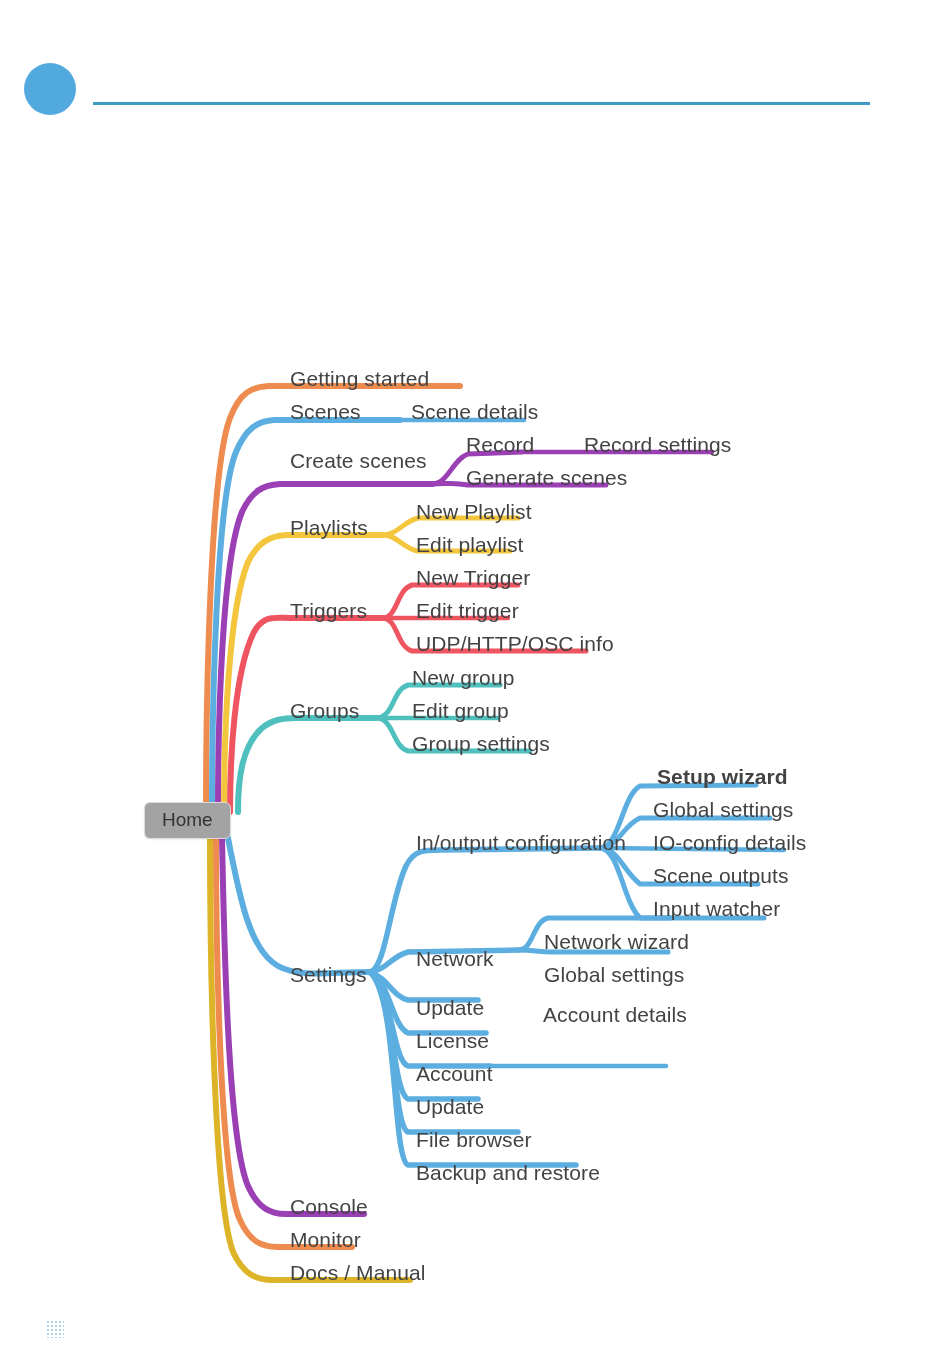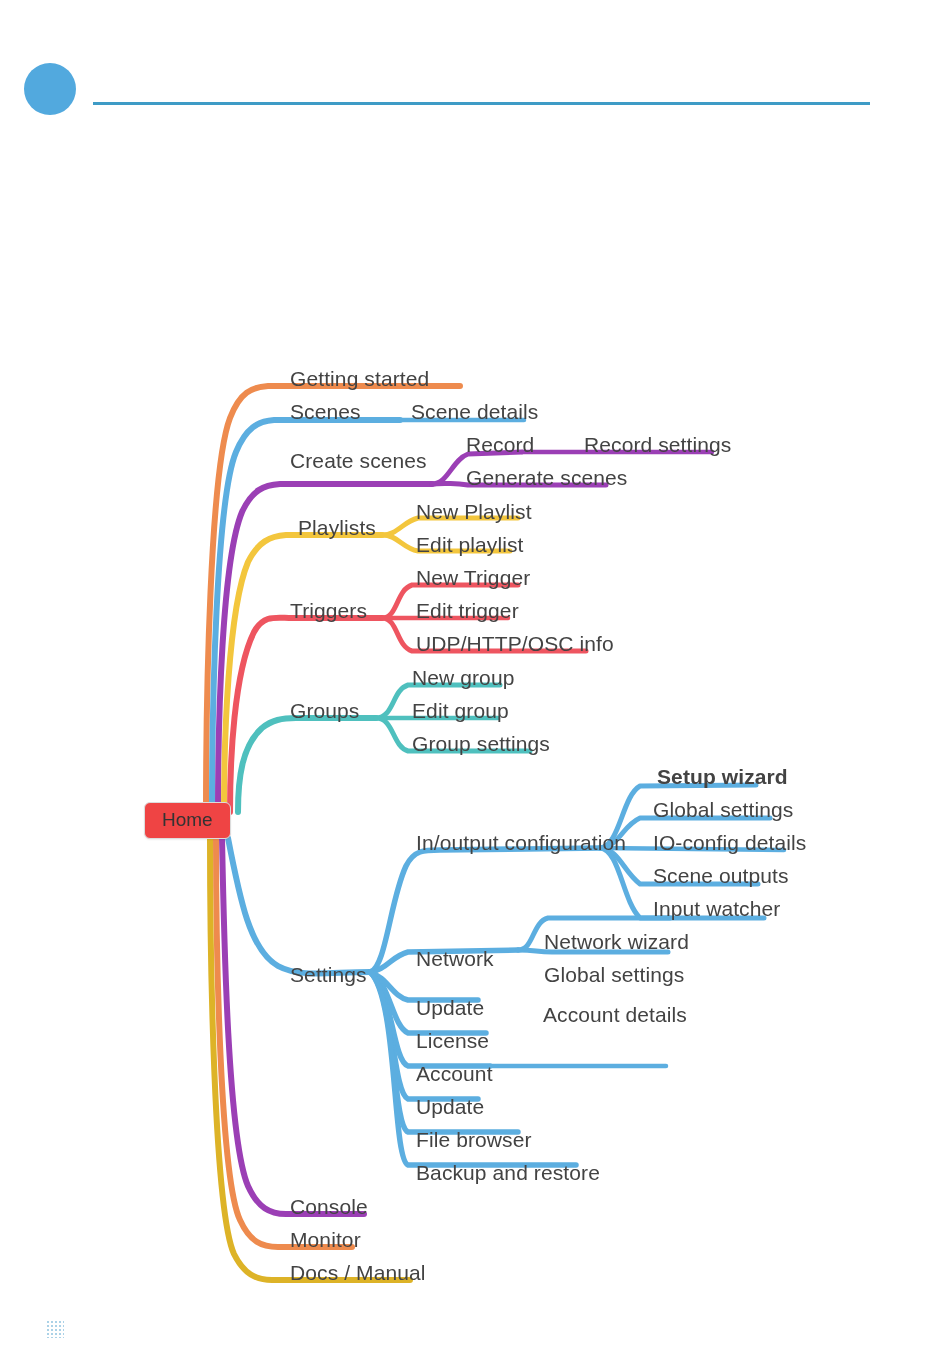--- a/index.html
+++ b/index.html
@@ -61,21 +61,21 @@
     color: #434343;
     white-space: nowrap;
     line-height: 1;
     letter-spacing: 0.1px;
   }
   .root-node {
     position: absolute;
     left: 144px;
     top: 802px;
     padding: 7px 17px 9px 17px;
-    background: #ef4444;
+    background: #a3a3a3;
     border: 1px solid #dcdcdc;
     border-radius: 6px;
     box-shadow: 0 1px 2px rgba(0,0,0,0.07);
     font-size: 19px;
     color: #333333;
     white-space: nowrap;
     line-height: 1;
   }
 </style>
 </head>
@@ -158,21 +158,21 @@
   <div class="node-label" style="left:290px; top:368px;"><span>Getting started</span></div>
 
   <div class="node-label" style="left:290px; top:401px;"><span>Scenes</span></div>
   <div class="node-label" style="left:411px; top:401px;"><span>Scene details</span></div>
 
   <div class="node-label" style="left:290px; top:450px;"><span>Create scenes</span></div>
   <div class="node-label" style="left:466px; top:434px;"><span>Record</span></div>
   <div class="node-label" style="left:584px; top:434px;"><span>Record settings</span></div>
   <div class="node-label" style="left:466px; top:467px;"><span>Generate scenes</span></div>
 
-  <div class="node-label" style="left:290px; top:517px;margin-left:8px;"><span>Playlists</span></div>
+  <div class="node-label" style="left:290px; top:517px;"><span>Playlists</span></div>
   <div class="node-label" style="left:416px; top:501px;"><span>New Playlist</span></div>
   <div class="node-label" style="left:416px; top:534px;"><span>Edit playlist</span></div>
 
   <div class="node-label" style="left:290px; top:600px;"><span>Triggers</span></div>
   <div class="node-label" style="left:416px; top:567px;"><span>New Trigger</span></div>
   <div class="node-label" style="left:416px; top:600px;"><span>Edit trigger</span></div>
   <div class="node-label" style="left:416px; top:633px;text-align:center;"><span>UDP/HTTP/OSC info</span></div>
 
   <div class="node-label" style="left:290px; top:700px;"><span>Groups</span></div>
   <div class="node-label" style="left:412px; top:667px;"><span>New group</span></div>

